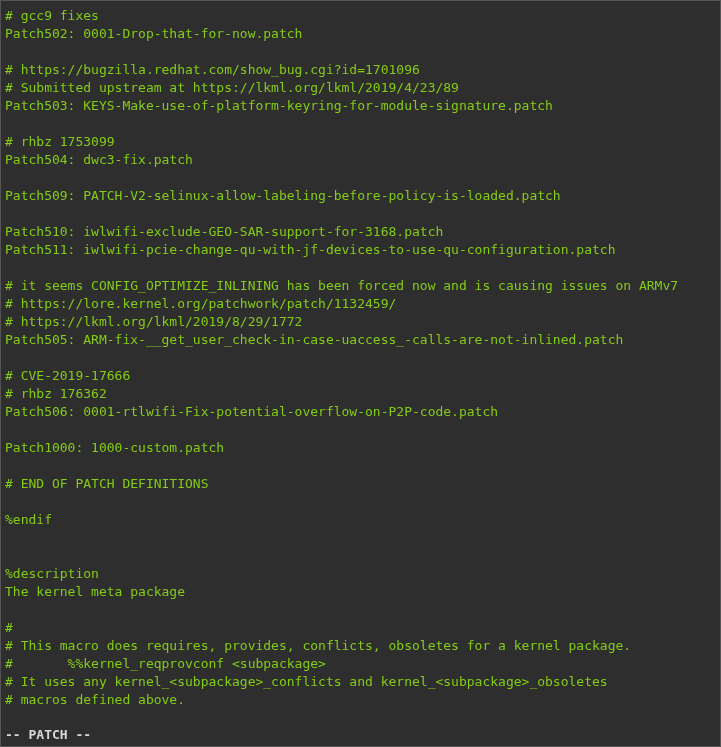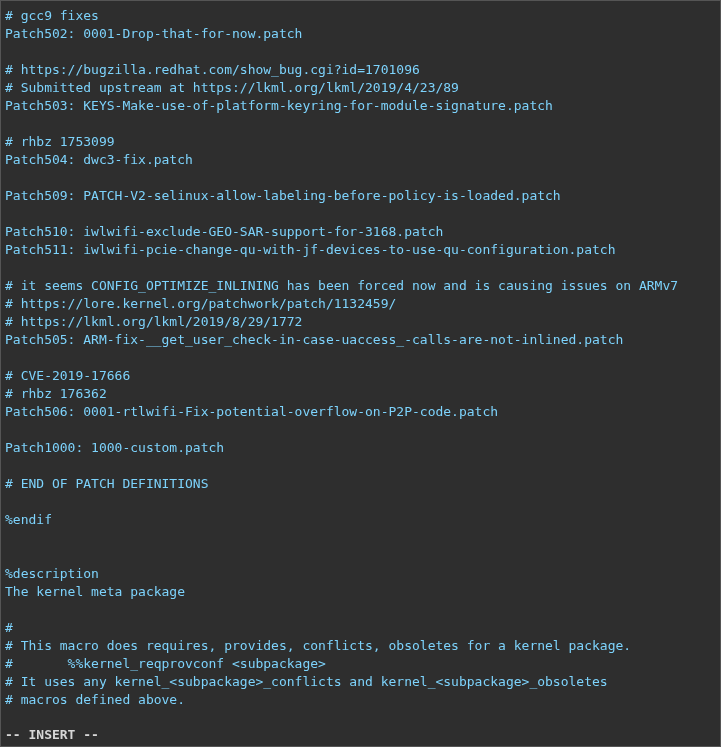--- a/index.html
+++ b/index.html
@@ -18,32 +18,32 @@
     box-sizing: border-box;
     width: 721px;
     height: 747px;
     border: 1px solid #555;
     background: #2e2e2e;
     position: relative;
   }
   .content {
     padding: 6px 20px 0 4px;
     white-space: pre;
-    color: #7dd3fc;
+    color: #84cc16;
   }
   .status {
     position: absolute;
     left: 4px;
     bottom: 0;
     color: #d8d8d8;
     font-weight: bold;
     white-space: pre;
     padding-bottom: 2px;
   }
   .line { white-space: pre; }
 </style>
 </head>
 <body>
 
 <div class="terminal">
   <div class="content" id="content"><div class="line"># gcc9 fixes</div><div class="line">Patch502: 0001-Drop-that-for-now.patch</div><div class="line">&nbsp;</div><div class="line"># https://bugzilla.redhat.com/show_bug.cgi?id=1701096</div><div class="line"># Submitted upstream at https://lkml.org/lkml/2019/4/23/89</div><div class="line">Patch503: KEYS-Make-use-of-platform-keyring-for-module-signature.patch</div><div class="line">&nbsp;</div><div class="line"># rhbz 1753099</div><div class="line">Patch504: dwc3-fix.patch</div><div class="line">&nbsp;</div><div class="line">Patch509: PATCH-V2-selinux-allow-labeling-before-policy-is-loaded.patch</div><div class="line">&nbsp;</div><div class="line">Patch510: iwlwifi-exclude-GEO-SAR-support-for-3168.patch</div><div class="line">Patch511: iwlwifi-pcie-change-qu-with-jf-devices-to-use-qu-configuration.patch</div><div class="line">&nbsp;</div><div class="line"># it seems CONFIG_OPTIMIZE_INLINING has been forced now and is causing issues on ARMv7</div><div class="line"># https://lore.kernel.org/patchwork/patch/1132459/</div><div class="line"># https://lkml.org/lkml/2019/8/29/1772</div><div class="line">Patch505: ARM-fix-__get_user_check-in-case-uaccess_-calls-are-not-inlined.patch</div><div class="line">&nbsp;</div><div class="line"># CVE-2019-17666</div><div class="line"># rhbz 176362</div><div class="line">Patch506: 0001-rtlwifi-Fix-potential-overflow-on-P2P-code.patch</div><div class="line">&nbsp;</div><div class="line">Patch1000: 1000-custom.patch</div><div class="line">&nbsp;</div><div class="line"># END OF PATCH DEFINITIONS</div><div class="line">&nbsp;</div><div class="line">%endif</div><div class="line">&nbsp;</div><div class="line">&nbsp;</div><div class="line">%description</div><div class="line">The kernel meta package</div><div class="line">&nbsp;</div><div class="line">#</div><div class="line"># This macro does requires, provides, conflicts, obsoletes for a kernel package.</div><div class="line">#       %%kernel_reqprovconf &lt;subpackage&gt;</div><div class="line"># It uses any kernel_&lt;subpackage&gt;_conflicts and kernel_&lt;subpackage&gt;_obsoletes</div><div class="line"># macros defined above.</div></div>
-  <div class="status">-- INSERT --</div>
+  <div class="status">-- PATCH --</div>
 </div>
 
 </body></html>

